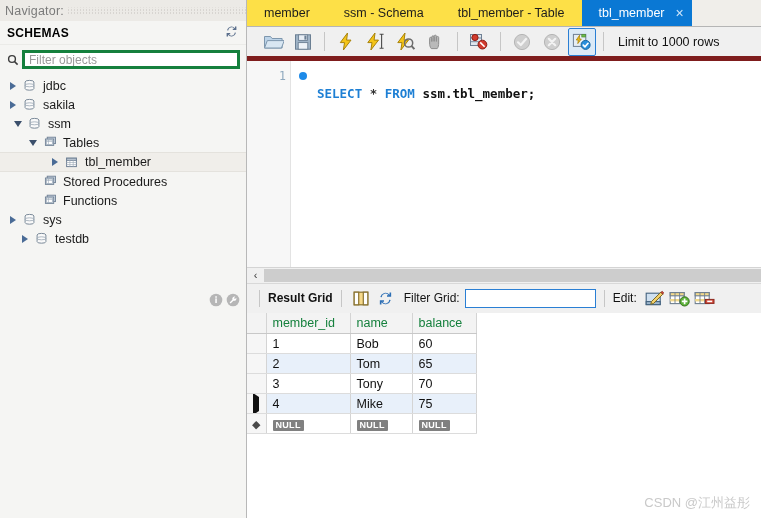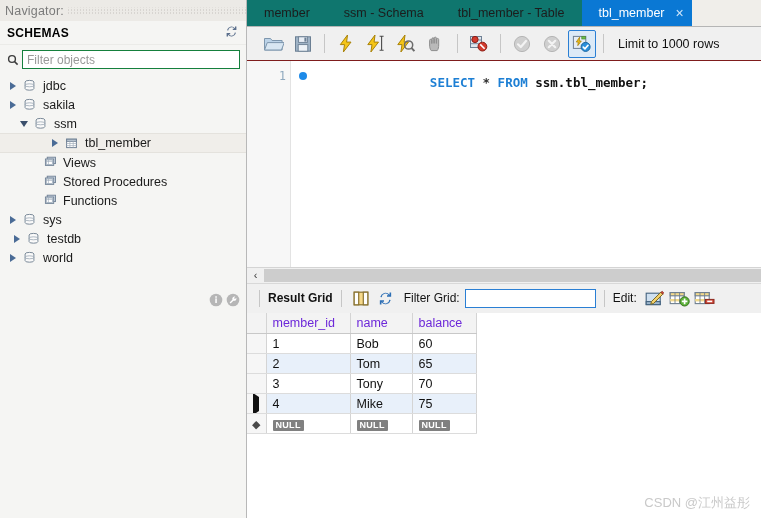--- a/index.html
+++ b/index.html
@@ -82,21 +82,21 @@
     box-sizing: border-box;
   }
   .filter-row .search-ic {
     width: 18px; height: 16px;
     display: flex; align-items: center; justify-content: center;
     flex: 0 0 auto;
   }
   .filter-input {
     flex: 1;
     height: 19px;
-    border: 1px solid #15803d;
+    border: 3px solid #15803d;
     background: #fff;
     box-sizing: border-box;
     font-family: "Liberation Sans", sans-serif;
     font-size: 12px;
     color: #111;
     padding: 0 4px;
     outline: none;
   }
   .filter-input::placeholder { color: #9a9a9a; }
 
@@ -166,42 +166,42 @@
     position: relative;
   }
   .tab {
     height: 27px;
     display: flex;
     align-items: center;
     padding: 0 17px;
     box-sizing: border-box;
     font-size: 12.5px;
     color: #1c1c1c;
-    background: #0f766e;
+    background: #fde047;
     white-space: nowrap;
     cursor: default;
   }
   .tab.active {
     background: #0a78d4;
     color: #ffffff;
     padding-right: 8px;
   }
   .tab .tclose {
     margin-left: 11px;
     font-size: 14px;
     color: #cfe6fa;
     line-height: 1;
     font-family: "Liberation Sans", sans-serif;
   }
 
   
   .toolbar {
     height: 34px;
     background: #f0f0f0;
-    border-bottom: 1px solid #7f1d1d;
+    border-bottom: 5px solid #7f1d1d;
     display: flex;
     align-items: center;
     padding-left: 12px;
     box-sizing: border-box;
     gap: 2px;
   }
   .tbtn {
     width: 28px; height: 28px;
     display: flex; align-items: center; justify-content: center;
     box-sizing: border-box;
@@ -251,27 +251,26 @@
   }
   .bpdot {
     position: absolute;
     left: 52px; top: 11px;
     width: 8px; height: 8px;
     border-radius: 50%;
     background: #1d8ae8;
   }
   .code {
     flex: 1;
-    padding: 14px 0 0 26px;
+    padding: 25px 0 0 26px;
     box-sizing: border-box;
     font-family: "DejaVu Sans Mono", monospace;
     font-size: 12.5px;
     line-height: 16px;
     white-space: pre;
-    text-align: center;
   }
   .kw { color: #1d7fd4; font-weight: bold; }
   .op { color: #333; font-weight: bold;}
   .idf { color: #111; font-weight: bold;}
 
   
   .hscroll {
     height: 15px;
     background: #f0f0f0;
     display: flex;
@@ -344,21 +343,21 @@
     box-sizing: border-box;
     text-align: left;
     font-weight: normal;
     color: #111;
     overflow: hidden;
     white-space: nowrap;
   }
   table.grid th {
     background: #f3f3f3;
     border-bottom: 1px solid #c8c8c8;
-    color: #6d28d9;
+    color: #15803d;
     height: 21px;
   }
   .c-mark { width: 19px; padding: 0 !important; text-align:center !important; background:#f3f3f3; }
   td.c-mark { background:#f6f6f6; }
   .c-id { width: 84px; }
   .c-name { width: 62px; }
   .c-bal  { width: 64px; margin-left: 21px; }
   tr.alt td { background: #e8f0fa; }
   tr.alt td.c-mark { background:#f6f6f6; }
   .mk-tri {
@@ -448,64 +447,67 @@
         <span class="ticon">
           <svg width="13" height="13" viewBox="0 0 13 13">
               <ellipse cx="6.5" cy="3" rx="4.4" ry="1.6" fill="#fafafa" stroke="#7b8a99" stroke-width="1"></ellipse>
               <path d="M2.1 3 V9.6 A4.4 1.6 0 0 0 10.9 9.6 V3" fill="#fafafa" stroke="#7b8a99" stroke-width="1"></path>
               <ellipse cx="6.5" cy="6.3" rx="4.4" ry="1.5" fill="none" stroke="#9aa7b4" stroke-width=".8"></ellipse>
             </svg>
         </span>
         <span class="tlabel">sakila</span>
       </div>
 
-      <div class="tnode" style="padding-left:17px">
+      <div class="tnode" style="padding-left:11px">
         <span class="tw">
             <span class="tri-d"></span>
           </span>
         <span class="ticon">
           <svg width="13" height="13" viewBox="0 0 13 13">
               <ellipse cx="6.5" cy="3" rx="4.4" ry="1.6" fill="#fafafa" stroke="#7b8a99" stroke-width="1"></ellipse>
               <path d="M2.1 3 V9.6 A4.4 1.6 0 0 0 10.9 9.6 V3" fill="#fafafa" stroke="#7b8a99" stroke-width="1"></path>
               <ellipse cx="6.5" cy="6.3" rx="4.4" ry="1.5" fill="none" stroke="#9aa7b4" stroke-width=".8"></ellipse>
             </svg>
         </span>
         <span class="tlabel">ssm</span>
       </div>
 
+      <div class="tnode" style="padding-left:26px">
+        <span class="tw">
+            <span class="tri-d"></span>
+          </span>
+        <span class="ticon">
+          <svg width="14" height="13" viewBox="0 0 14 13">
+              <rect x="4.2" y="1.2" width="8.3" height="6.4" fill="#c9d4e0" stroke="#6f8094" stroke-width=".9"></rect>
+              <rect x="2.4" y="3" width="8.3" height="6.4" fill="#dde5ee" stroke="#6f8094" stroke-width=".9"></rect>
+              <rect x="3.3" y="4" width="6" height="4.5" fill="#fff" stroke="#94a3b3" stroke-width=".7"></rect>
+              <line x1="3.3" y1="5.4" x2="9.3" y2="5.4" stroke="#94a3b3" stroke-width=".6"></line>
+              <line x1="5.4" y1="4" x2="5.4" y2="8.5" stroke="#94a3b3" stroke-width=".6"></line>
+            </svg>
+        </span>
+        <span class="tlabel">Tables</span>
+      </div>
 
       <div class="tnode sel" style="padding-left:48px">
         <span class="tw">
             <span class="tri-r"></span>
           </span>
         <span class="ticon">
           <svg width="13" height="13" viewBox="0 0 13 13">
               <rect x="1.6" y="2.2" width="9.8" height="8.4" fill="#fff" stroke="#6f8094" stroke-width="1"></rect>
               <rect x="1.6" y="2.2" width="9.8" height="2.1" fill="#c8d2dd" stroke="#6f8094" stroke-width="1"></rect>
               <line x1="1.6" y1="6.5" x2="11.4" y2="6.5" stroke="#a3afbc" stroke-width=".7"></line>
               <line x1="1.6" y1="8.6" x2="11.4" y2="8.6" stroke="#a3afbc" stroke-width=".7"></line>
               <line x1="4.9" y1="4.3" x2="4.9" y2="10.6" stroke="#a3afbc" stroke-width=".7"></line>
               <line x1="8.2" y1="4.3" x2="8.2" y2="10.6" stroke="#a3afbc" stroke-width=".7"></line>
             </svg>
         </span>
         <span class="tlabel">tbl_member</span>
       </div>
 
-      <div class="tnode" style="padding-left:40px">
-        <span class="ticon">
-          <svg width="14" height="13" viewBox="0 0 14 13">
-              <rect x="4.2" y="1.2" width="8.3" height="6.4" fill="#c9d4e0" stroke="#6f8094" stroke-width=".9"></rect>
-              <rect x="2.4" y="3" width="8.3" height="6.4" fill="#dde5ee" stroke="#6f8094" stroke-width=".9"></rect>
-              <rect x="3.3" y="4" width="6" height="4.5" fill="#fff" stroke="#94a3b3" stroke-width=".7"></rect>
-              <line x1="3.3" y1="5.4" x2="9.3" y2="5.4" stroke="#94a3b3" stroke-width=".6"></line>
-              <line x1="5.4" y1="4" x2="5.4" y2="8.5" stroke="#94a3b3" stroke-width=".6"></line>
-            </svg>
-        </span>
-        <span class="tlabel">Views</span>
-      </div>
 
       <div class="tnode" style="padding-left:40px">
         <span class="ticon">
           <svg width="14" height="13" viewBox="0 0 14 13">
               <rect x="4.2" y="1.2" width="8.3" height="6.4" fill="#c9d4e0" stroke="#6f8094" stroke-width=".9"></rect>
               <rect x="2.4" y="3" width="8.3" height="6.4" fill="#dde5ee" stroke="#6f8094" stroke-width=".9"></rect>
               <rect x="3.3" y="4" width="6" height="4.5" fill="#fff" stroke="#94a3b3" stroke-width=".7"></rect>
               <line x1="3.3" y1="5.4" x2="9.3" y2="5.4" stroke="#94a3b3" stroke-width=".6"></line>
               <line x1="5.4" y1="4" x2="5.4" y2="8.5" stroke="#94a3b3" stroke-width=".6"></line>
             </svg>
@@ -533,47 +535,34 @@
         <span class="ticon">
           <svg width="13" height="13" viewBox="0 0 13 13">
               <ellipse cx="6.5" cy="3" rx="4.4" ry="1.6" fill="#fafafa" stroke="#7b8a99" stroke-width="1"></ellipse>
               <path d="M2.1 3 V9.6 A4.4 1.6 0 0 0 10.9 9.6 V3" fill="#fafafa" stroke="#7b8a99" stroke-width="1"></path>
               <ellipse cx="6.5" cy="6.3" rx="4.4" ry="1.5" fill="none" stroke="#9aa7b4" stroke-width=".8"></ellipse>
             </svg>
         </span>
         <span class="tlabel">sys</span>
       </div>
 
-      <div class="tnode" style="padding-left:10px">
+      <div class="tnode" style="padding-left:18px">
         <span class="tw">
             <span class="tri-r"></span>
           </span>
         <span class="ticon">
           <svg width="13" height="13" viewBox="0 0 13 13">
               <ellipse cx="6.5" cy="3" rx="4.4" ry="1.6" fill="#fafafa" stroke="#7b8a99" stroke-width="1"></ellipse>
               <path d="M2.1 3 V9.6 A4.4 1.6 0 0 0 10.9 9.6 V3" fill="#fafafa" stroke="#7b8a99" stroke-width="1"></path>
               <ellipse cx="6.5" cy="6.3" rx="4.4" ry="1.5" fill="none" stroke="#9aa7b4" stroke-width=".8"></ellipse>
             </svg>
         </span>
         <span class="tlabel">testdb</span>
       </div>
 
-      <div class="tnode" style="padding-left:6px">
-        <span class="tw">
-            <span class="tri-r"></span>
-          </span>
-        <span class="ticon">
-          <svg width="13" height="13" viewBox="0 0 13 13">
-              <ellipse cx="6.5" cy="3" rx="4.4" ry="1.6" fill="#fafafa" stroke="#7b8a99" stroke-width="1"></ellipse>
-              <path d="M2.1 3 V9.6 A4.4 1.6 0 0 0 10.9 9.6 V3" fill="#fafafa" stroke="#7b8a99" stroke-width="1"></path>
-              <ellipse cx="6.5" cy="6.3" rx="4.4" ry="1.5" fill="none" stroke="#9aa7b4" stroke-width=".8"></ellipse>
-            </svg>
-        </span>
-        <span class="tlabel">world</span>
-      </div>
 
       <div class="sb-bottom-icons">
         <span>
           <svg width="14" height="14" viewBox="0 0 14 14">
               <circle cx="7" cy="7" r="6.3" fill="#b6b6b6"></circle>
               <rect x="6.3" y="5.4" width="1.5" height="4.6" fill="#fff"></rect>
               <rect x="6.3" y="3.2" width="1.5" height="1.6" fill="#fff"></rect>
             </svg>
         </span>
         <span>

